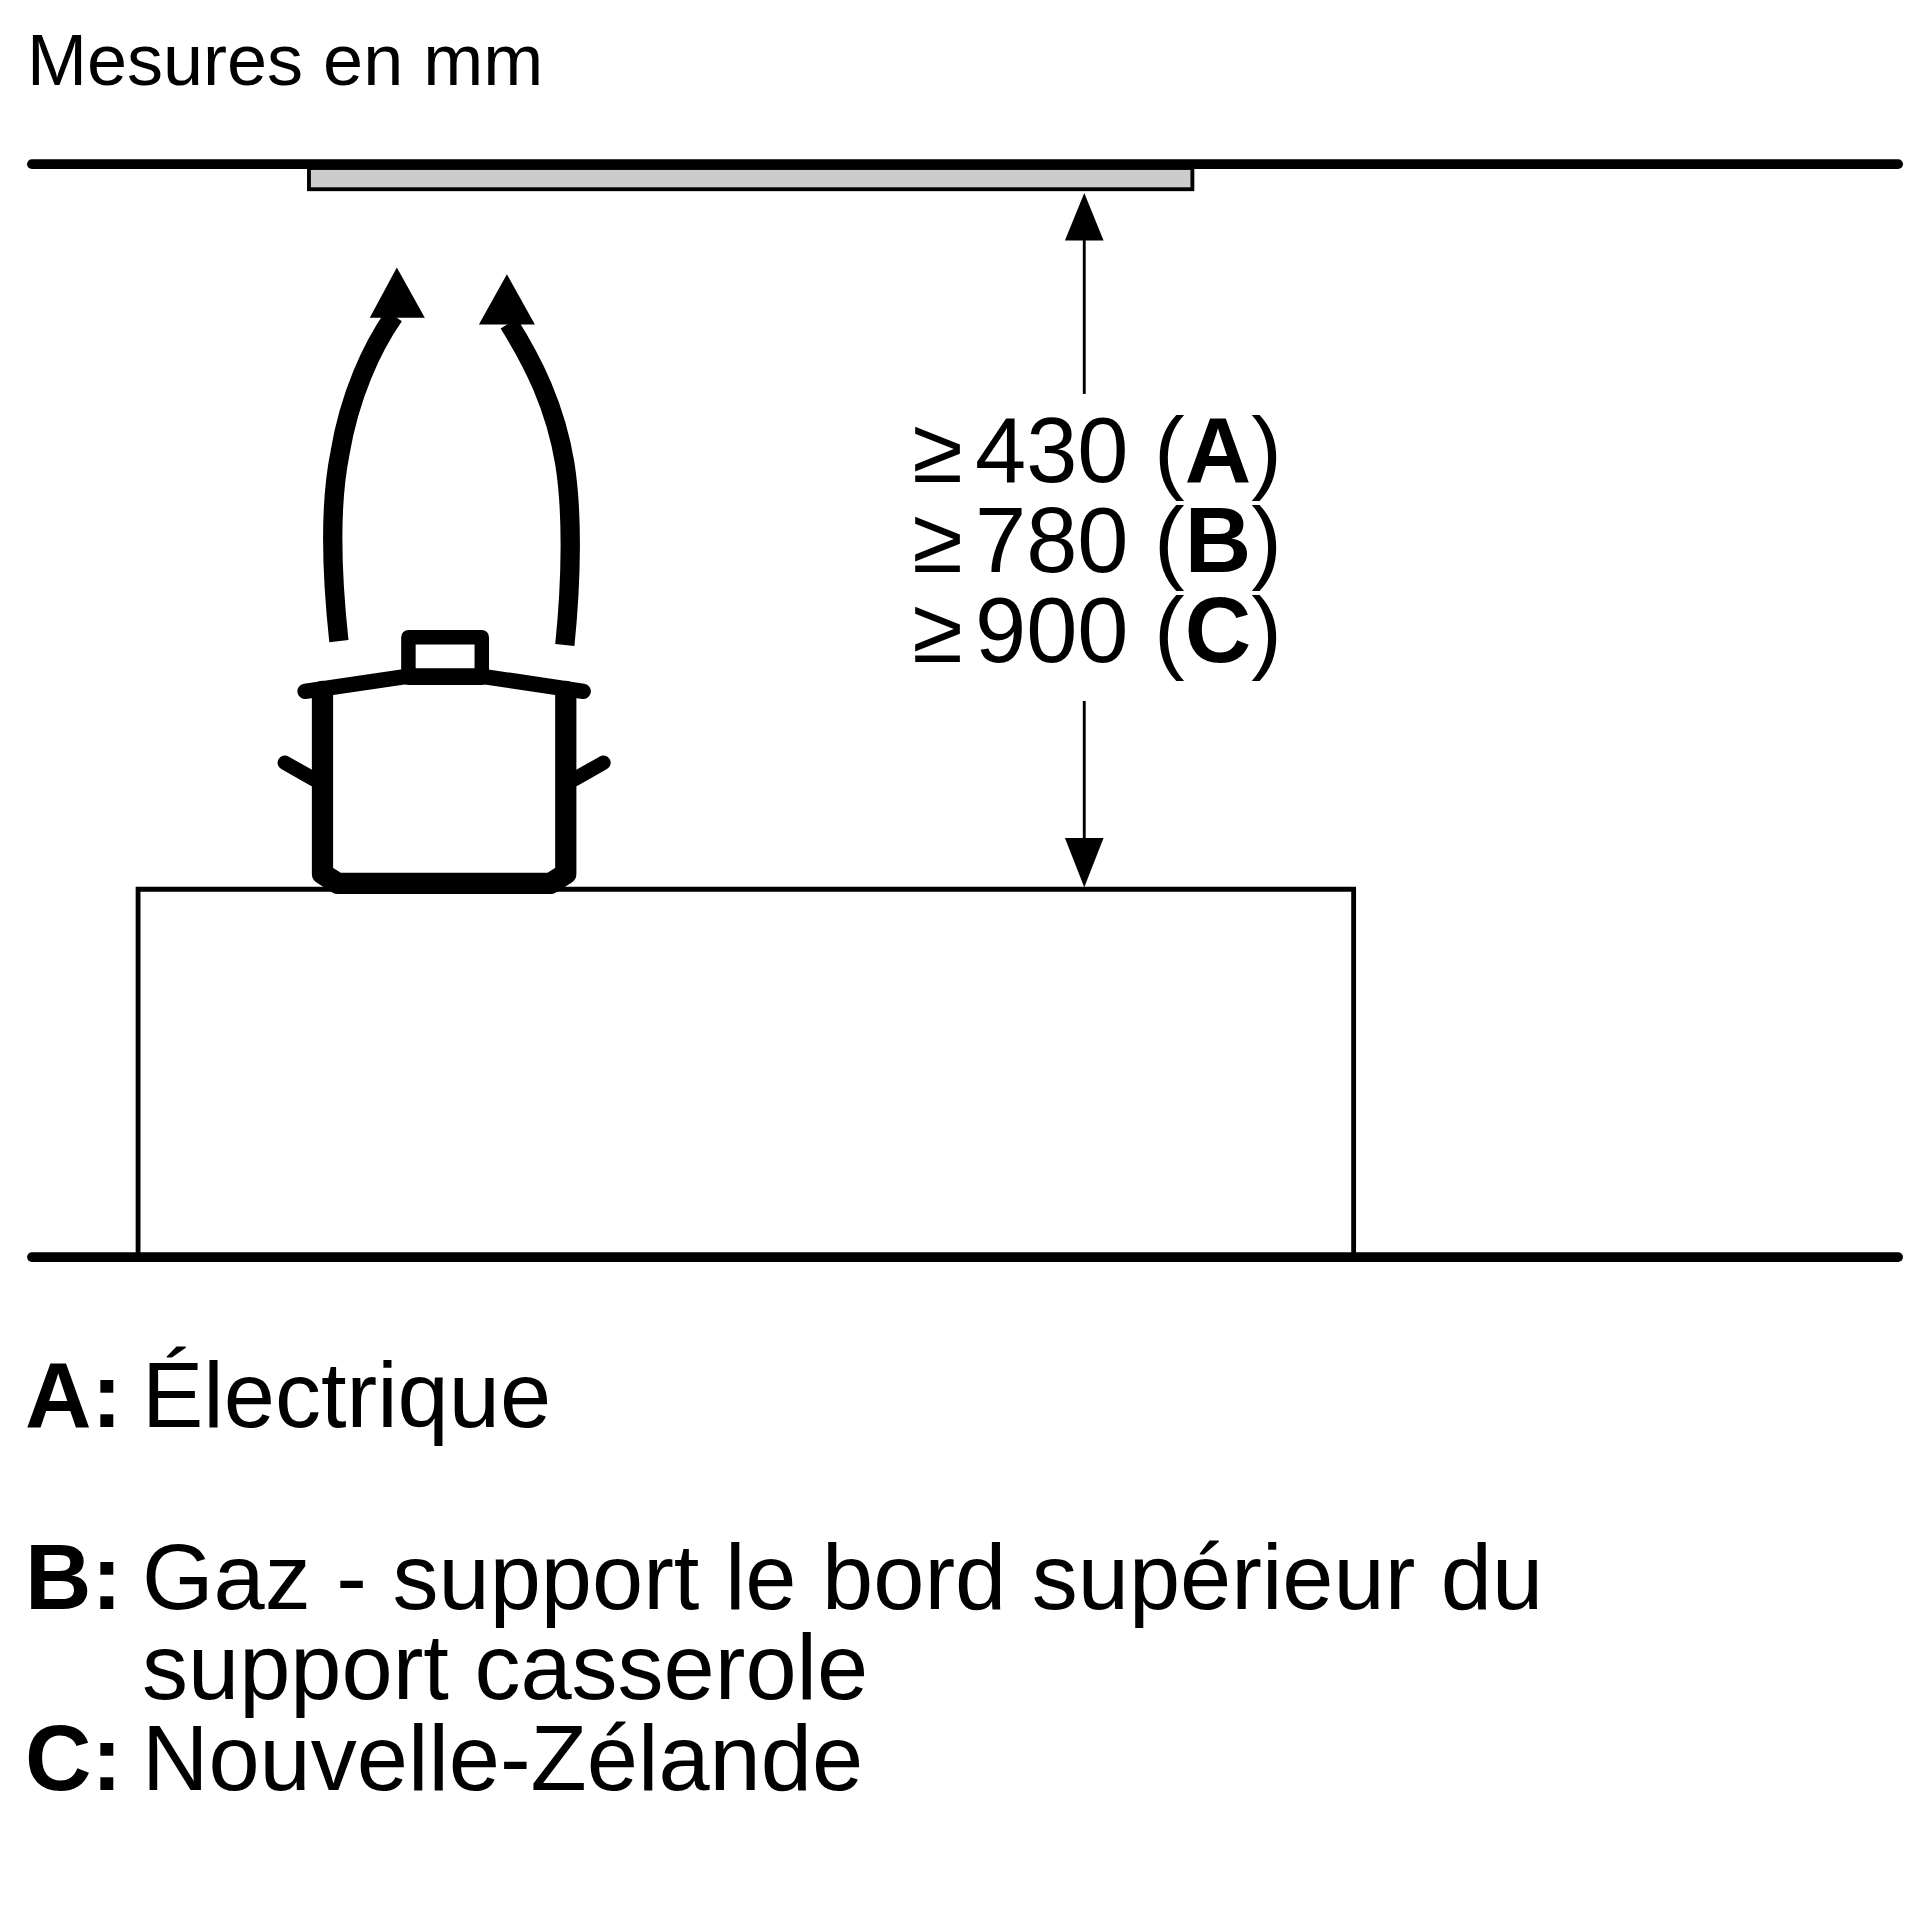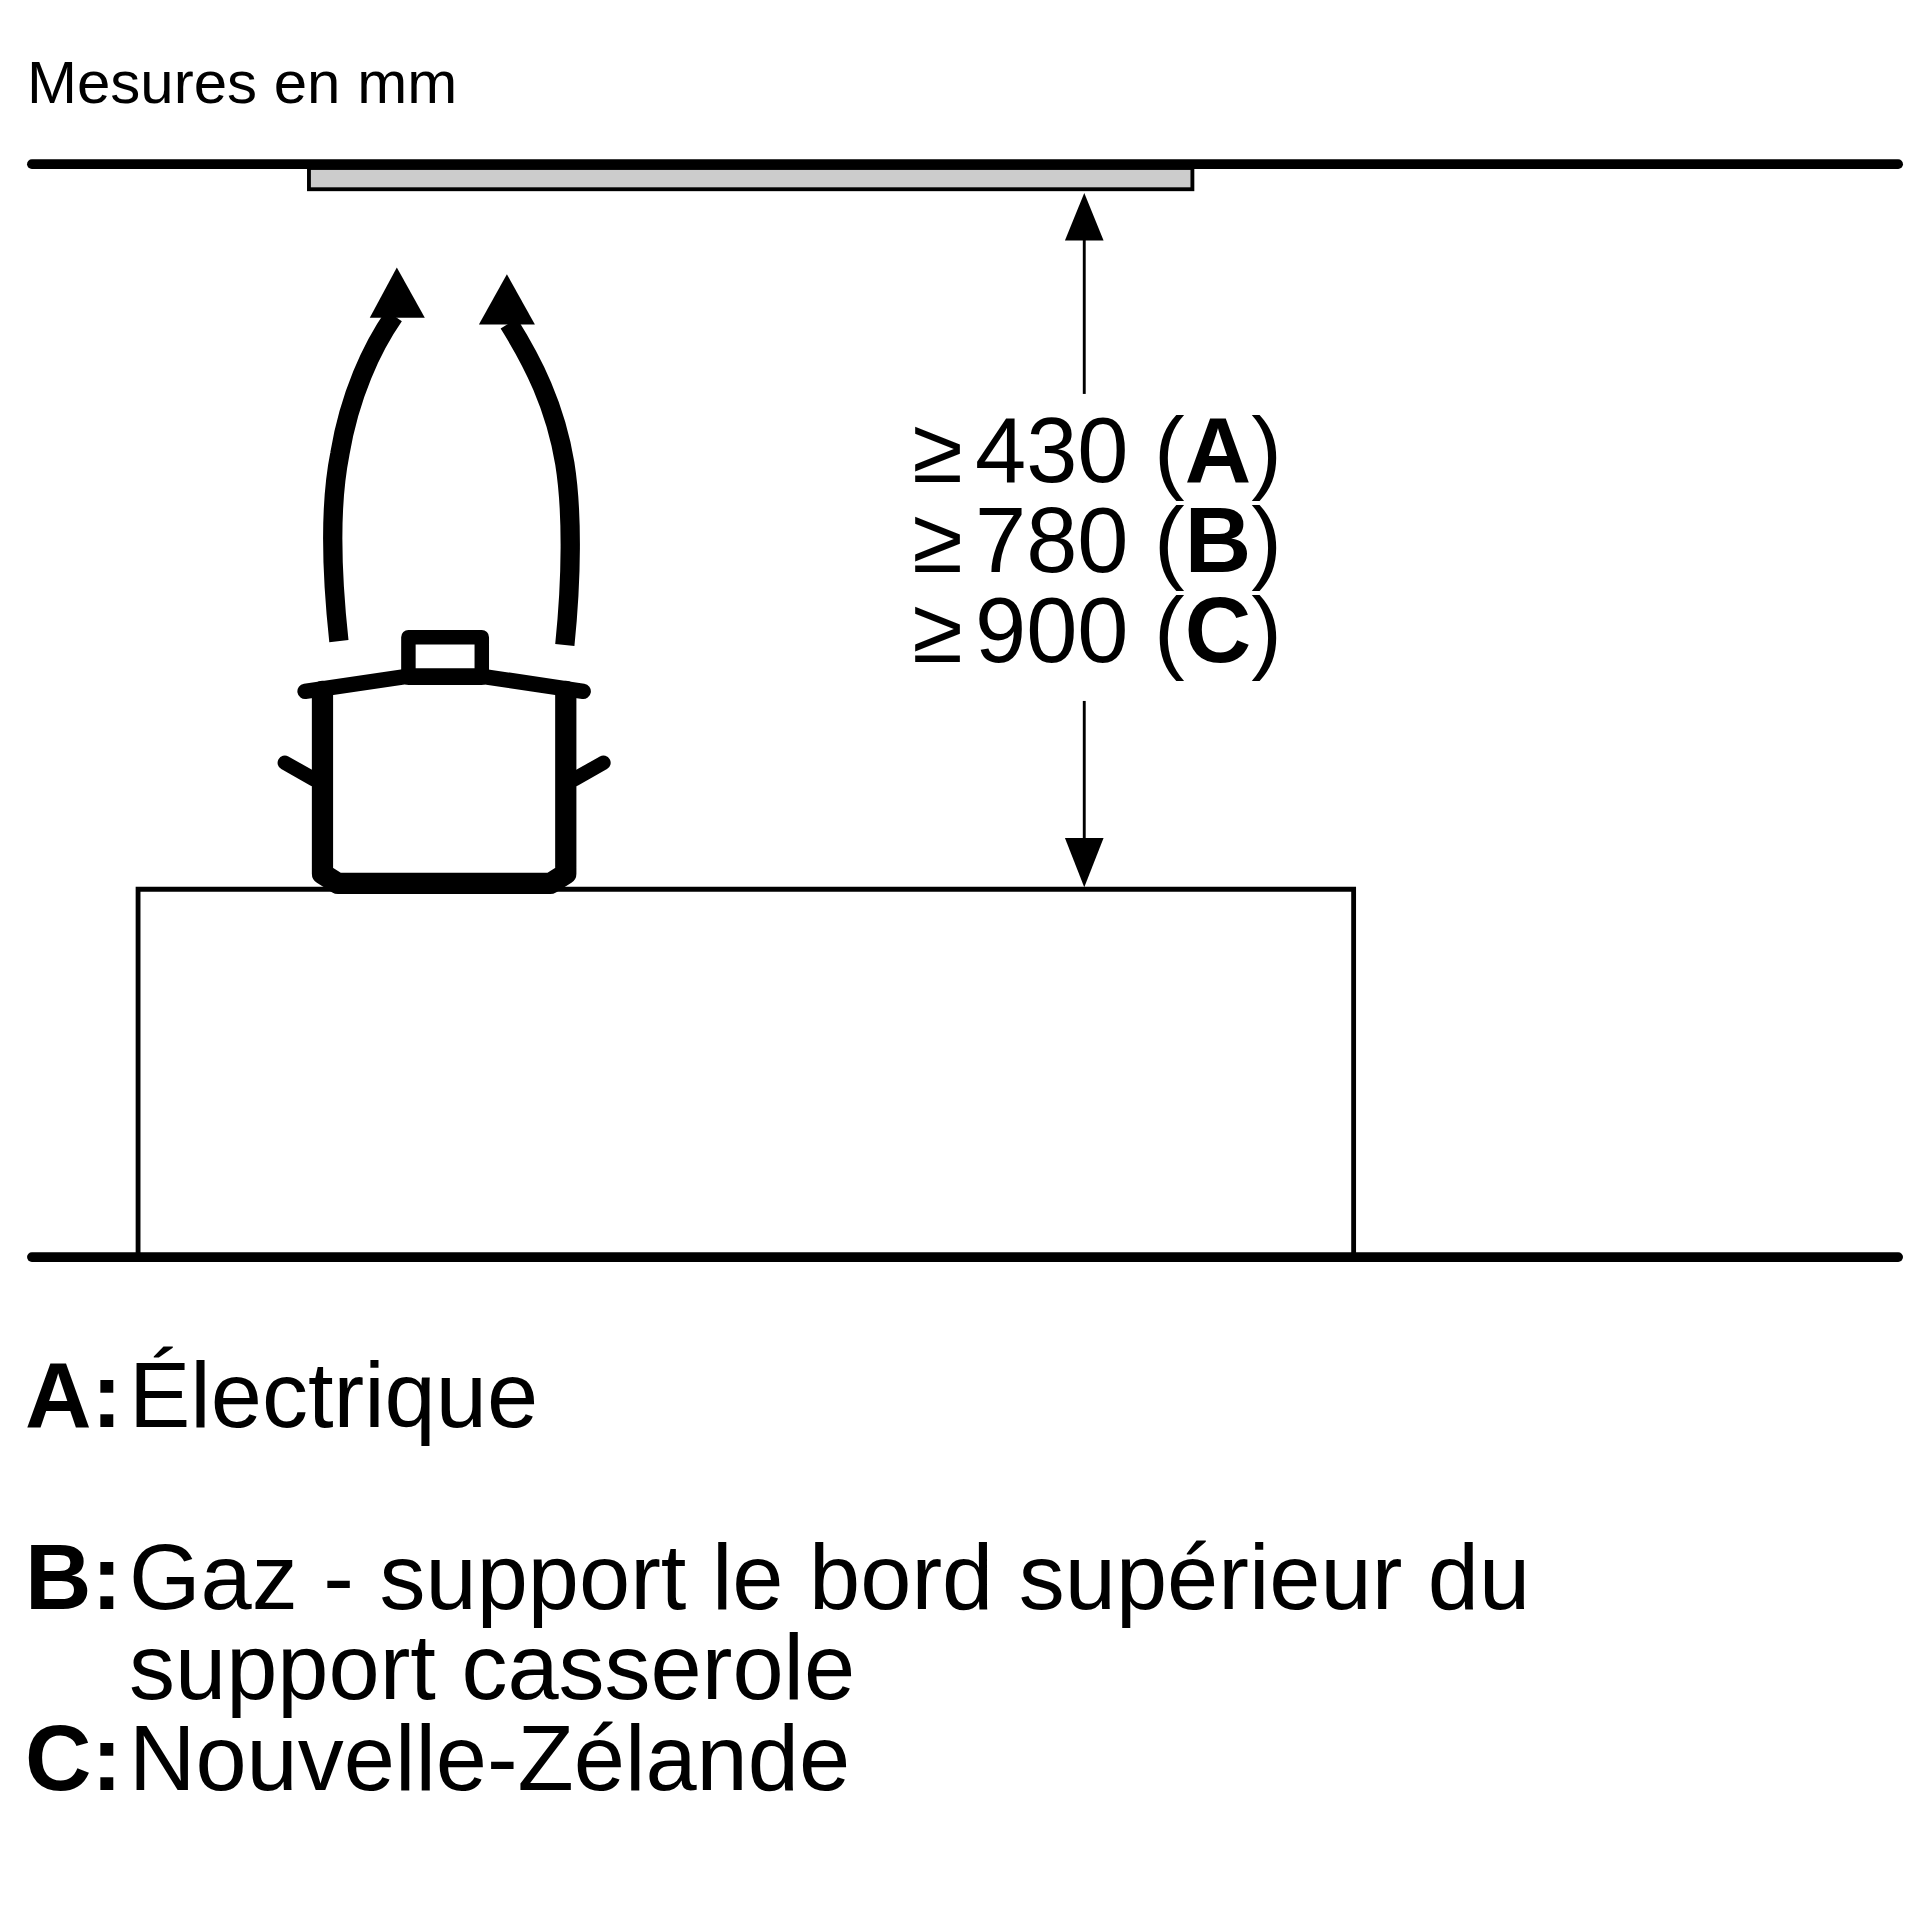--- a/index.html
+++ b/index.html
@@ -18,22 +18,22 @@
     .diagram {
       position: absolute;
       left: 0;
       top: 0;
       width: 1931px;
       height: 1931px;
     }
     .title {
       position: absolute;
       left: 27px;
-      top: 30px;
-      font-size: 60px;
+      top: 7px;
+      font-size: 72px;
       line-height: 106px;
       white-space: nowrap;
     }
     .dim-labels {
       position: absolute;
       left: 900px;
       top: 405px;
       font-size: 92px;
       line-height: 90px;
       white-space: nowrap;
@@ -67,21 +67,21 @@
       white-space: nowrap;
     }
     .legend-key {
       position: absolute;
       left: 0;
       top: 0;
       font-weight: bold;
     }
     .legend-text {
       position: absolute;
-      left: 104px;
+      left: 117px;
       top: 0;
     }
     .legend-text span {
       display: block;
     }
   </style>
 </head>
 <body>
 
 <div class="title">Mesures en mm</div>

